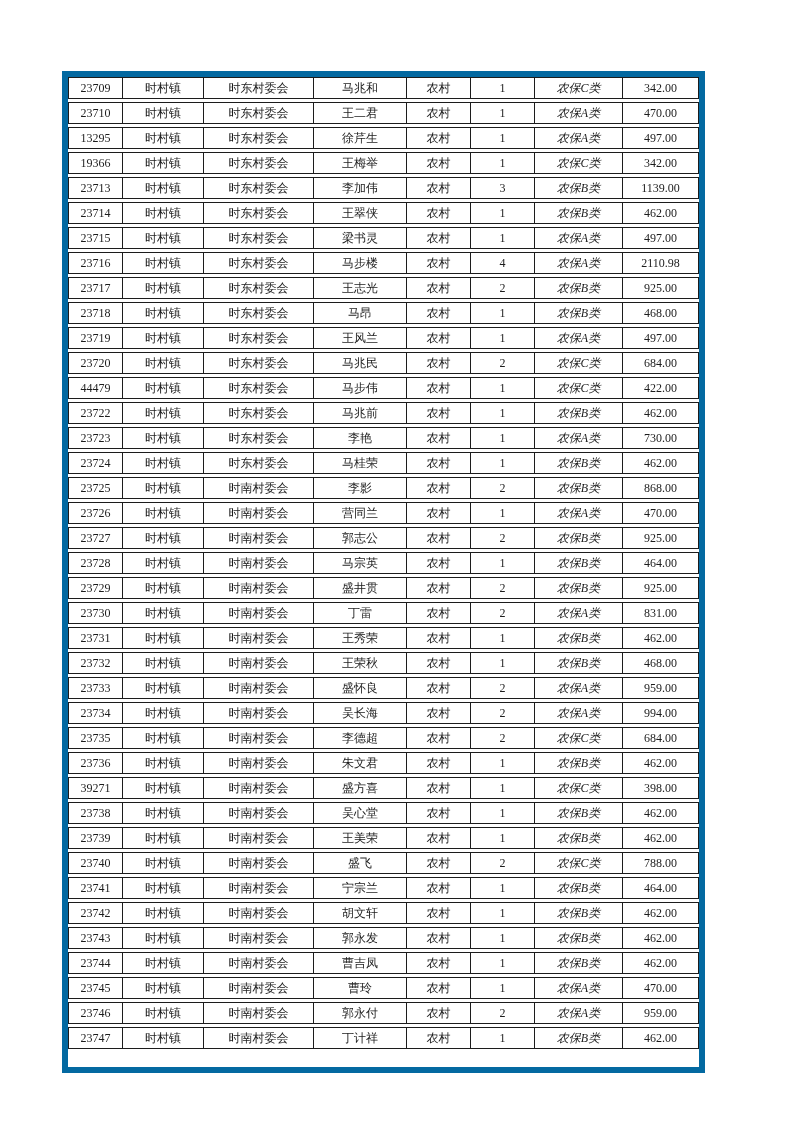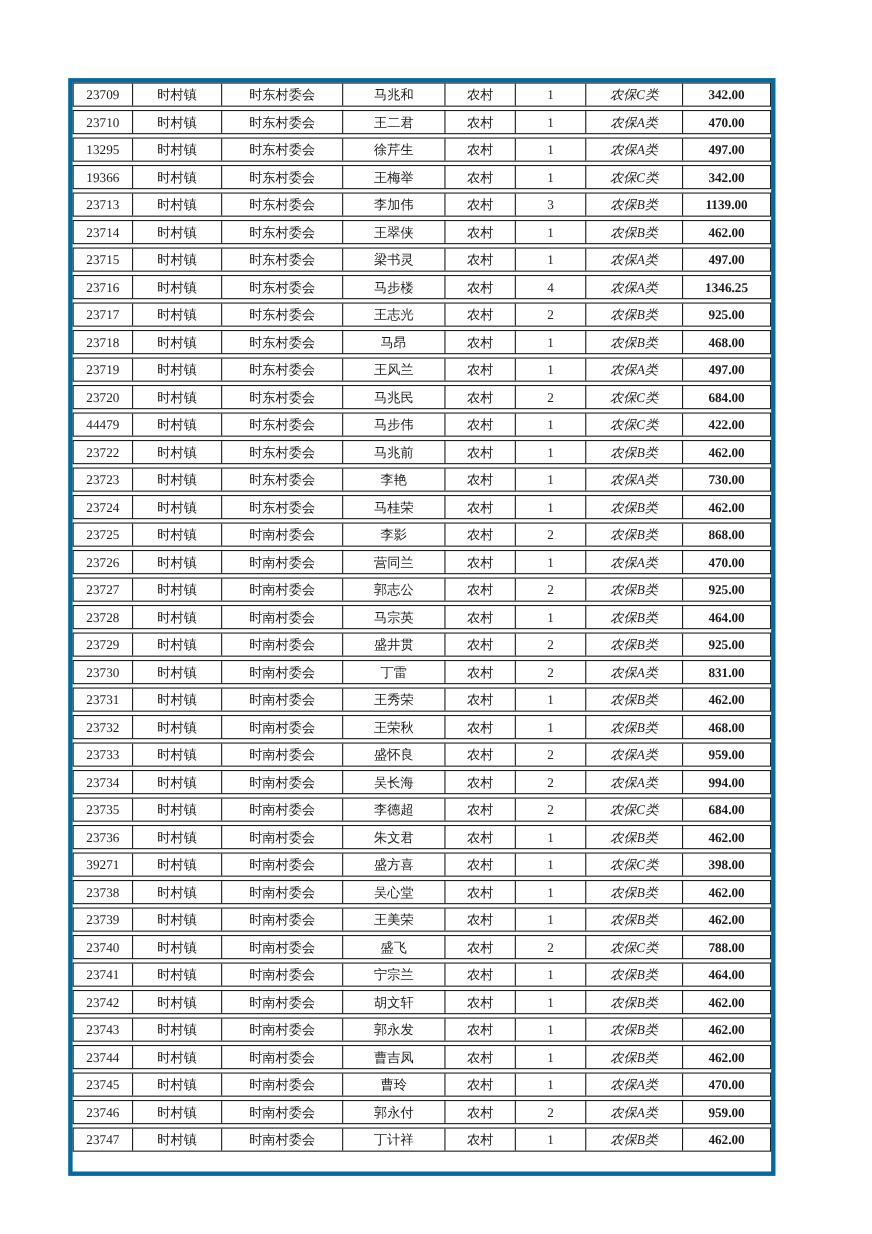--- a/index.html
+++ b/index.html
@@ -15,21 +15,21 @@
     margin: 0 auto;
     font-family: "Liberation Serif", "DejaVu Serif", serif;
     color: #1c1c1c;
     overflow: hidden;
   }
   .table {
     position: absolute;
     left: 62px;
     top: 71px;
     width: 643px;
-    border: 4px solid #0369a1;
+    border: 6px solid #0369a1;
     box-sizing: border-box;
     background: #ffffff;
   }
   .row {
     display: flex;
     box-sizing: border-box;
     height: 22px;
     border: 1px solid #1c1c1c;
     margin-bottom: 3px;
     align-items: stretch;
@@ -51,21 +51,21 @@
   .cell:last-child {
     border-right: none;
   }
   .c-id        { width: 54px; }
   .c-town      { width: 81px; }
   .c-committee { width: 110px; }
   .c-name      { width: 93px; }
   .c-category  { width: 64px; }
   .c-count     { width: 64px; }
   .c-insurance { width: 88px; font-style: italic; }
-  .c-amount    { flex: 1; font-weight: bold; }
+  .c-amount    { flex: 1; }
 </style>
 </head>
 <body>
 
 <div class="page">
   <div class="table" id="benefits-table">
   <div class="row">
     <div class="cell c-id">23709</div>
     <div class="cell c-town">时村镇</div>
     <div class="cell c-committee">时东村委会</div>
@@ -143,21 +143,21 @@
   </div>
 
   <div class="row">
     <div class="cell c-id">23716</div>
     <div class="cell c-town">时村镇</div>
     <div class="cell c-committee">时东村委会</div>
     <div class="cell c-name">马步楼</div>
     <div class="cell c-category">农村</div>
     <div class="cell c-count">4</div>
     <div class="cell c-insurance">农保A类</div>
-    <div class="cell c-amount">1346.25</div>
+    <div class="cell c-amount">2110.98</div>
   </div>
 
   <div class="row">
     <div class="cell c-id">23717</div>
     <div class="cell c-town">时村镇</div>
     <div class="cell c-committee">时东村委会</div>
     <div class="cell c-name">王志光</div>
     <div class="cell c-category">农村</div>
     <div class="cell c-count">2</div>
     <div class="cell c-insurance">农保B类</div>

